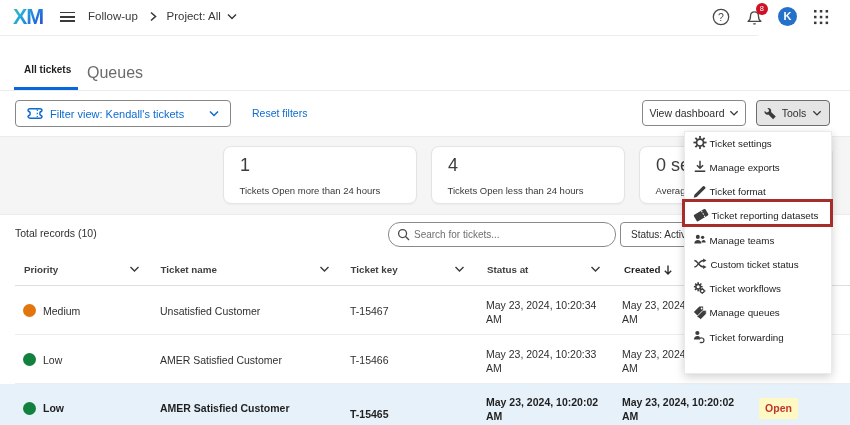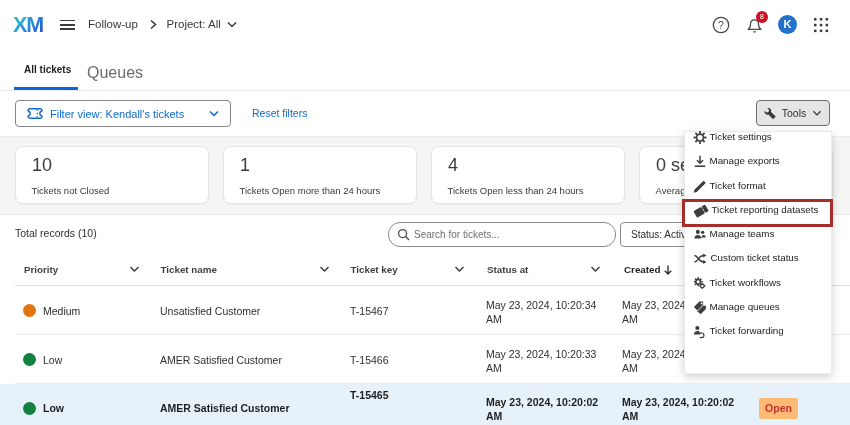--- a/index.html
+++ b/index.html
@@ -1,21 +1,21 @@
 <!DOCTYPE html>
 <html><head>
 <meta charset="utf-8">
 <style>
 * { margin:0; padding:0; box-sizing:border-box; }
 html,body { width:850px; height:425px; }
 body { font-family:"Liberation Sans", sans-serif; position:relative; background:#fff; overflow:hidden; color:#2f2f2f; }
 .abs { position:absolute; }
 
 
-.topbar { position:absolute; top:8px; left:0; width:758px; height:36px; background:#fff; border-bottom:1px solid #ededed; }
+.topbar { position:absolute; top:0; left:0; width:758px; height:36px; background:#fff; border-bottom:1px solid #ededed; }
 .xm { position:absolute; left:13px; top:4.5px; font-size:21.5px; font-weight:bold; letter-spacing:-1.2px;
       background:linear-gradient(130deg,#3ec08d 0%,#28acd8 30%,#2173dc 68%,#3b3acc 100%);
       -webkit-background-clip:text; background-clip:text; color:transparent; }
 .burger { position:absolute; left:60px; top:11.5px; width:15px; }
 .burger div { height:1.7px; background:#3a3a3a; margin-bottom:2.7px; }
 .crumb { position:absolute; top:10px; font-size:11.5px; color:#383838; }
 
 
 .tabsec { position:absolute; top:36px; left:0; width:850px; height:55px; border-bottom:1px solid #ebebeb; background:#fff; }
 .tab1 { position:absolute; left:24px; top:27.5px; font-size:10px; font-weight:bold; color:#1f1f1f; }
@@ -44,25 +44,25 @@
 
 .thead { position:absolute; top:253px; left:0; width:850px; height:32.5px; font-size:9.8px; font-weight:bold; color:#3f3f3f; background:#fff; }
 .thead .inner-line { position:absolute; left:15px; right:0px; bottom:0; height:1px; background:#dedede; }
 .th { position:absolute; top:11px; }
 .row { position:absolute; left:0; width:850px; font-size:10.5px; color:#2f2f2f; background:#fff; }
 .row .divider { position:absolute; left:15px; right:0px; bottom:0; height:1px; background:#ededed; }
 .row.hl { background:#e7f1f9; font-weight:bold; color:#1f1f1f; }
 .dot { position:absolute; left:22.5px; width:13px; height:13px; border-radius:50%; }
 .cell { position:absolute; white-space:nowrap; }
 .dcell { position:absolute; width:118px; line-height:14px; white-space:normal; }
-.badge { position:absolute; left:759px; top:14.5px; width:39px; height:21px; background:#fdba74; border-radius:2px; color:#c13530; font-weight:bold; font-size:10.5px; text-align:center; line-height:21px; }
+.badge { position:absolute; left:759px; top:14.5px; width:39px; height:21px; background:#fef9c3; border-radius:2px; color:#c13530; font-weight:bold; font-size:10.5px; text-align:center; line-height:21px; }
 
 
 .menu { position:absolute; left:684px; top:131px; width:148px; height:243px; background:#fff; border:1px solid #eaeaea; box-shadow:0 3px 9px rgba(0,0,0,0.18); z-index:10; }
-.mi { height:24.25px; display:flex; align-items:flex-start; padding-left:8px; font-size:9.8px; color:#222; white-space:nowrap; transform:translateY(-1.5px); }
+.mi { height:24.25px; display:flex; align-items:center; padding-left:8px; font-size:9.8px; color:#222; white-space:nowrap; transform:translateY(-1.5px); }
 .mi svg { margin-right:2.5px; flex:none; }
 .redbox { position:absolute; left:682px; top:199px; width:151px; height:28px; border:3px solid #a62e2a; z-index:11; }
 </style>
 </head>
 <body>
 
 <div class="topbar">
   <div class="xm">XM</div>
   <div class="burger">
       <div></div>
@@ -121,36 +121,38 @@
       <circle cx="15" cy="6.5" r="2.2" fill="#fff"></circle>
       <path d="M1 4.3 a2.2 2.2 0 0 1 0 4.4 M15 4.3 a2.2 2.2 0 0 0 0 4.4" stroke="#0d6bd0" stroke-width="1.4" fill="none"></path>
       <path d="M10.3 2.6 v1.4 M10.3 5.8 v1.4 M10.3 9 v1.2" stroke="#0d6bd0" stroke-width="1.2"></path>
     </svg>
     <span>Filter view: Kendall's tickets</span>
     <svg width="12" height="8" viewBox="0 0 12 8" style="margin-left:auto;">
         <path d="M2 1.5 L6 5.5 L10 1.5" fill="none" stroke="#0d6bd0" stroke-width="1.5"></path>
       </svg>
   </div>
   <div class="reset">Reset filters</div>
+  <div class="btn vdash">
+      <span>View dashboard</span>
+      <svg width="10" height="7" viewBox="0 0 11 7" style="margin-left:4px;">
+        <path d="M1.5 1 L5.5 5 L9.5 1" fill="none" stroke="#3a3a3a" stroke-width="1.5"></path>
+      </svg>
+    </div>
   <div class="btn tools">
     <svg width="13" height="13" viewBox="0 0 16 16" style="margin-right:5px;">
         <path d="M14.5 11.8 L8.7 6 a3.6 3.6 0 0 0-4.6-4.6 l2.2 2.2 -0.8 2.5 -2.5 0.8 -2.2-2.2 a3.6 3.6 0 0 0 4.6 4.6 l5.8 5.8 z" fill="#3a3a3a"></path>
       </svg>
     <span>Tools</span>
     <svg width="10" height="7" viewBox="0 0 11 7" style="margin-left:6px;">
         <path d="M1.5 1 L5.5 5 L9.5 1" fill="none" stroke="#3a3a3a" stroke-width="1.5"></path>
       </svg>
   </div>
 </div>
 
 <div class="stats">
-  <div class="card" style="left:15px;">
-      <div class="num">10</div>
-      <div class="lbl">Tickets not Closed</div>
-    </div>
   <div class="card" style="left:223px;">
       <div class="num">1</div>
       <div class="lbl">Tickets Open more than 24 hours</div>
     </div>
   <div class="card" style="left:431px;">
       <div class="num">4</div>
       <div class="lbl">Tickets Open less than 24 hours</div>
     </div>
   <div class="card" style="left:639px;">
       <div class="num">0 seconds</div>
@@ -207,21 +209,21 @@
   <div class="cell" style="left:160px; top:18.5px;">AMER Satisfied Customer</div>
   <div class="cell" style="left:350px; top:18.5px;">T-15466</div>
   <div class="dcell" style="left:486px; top:11.5px;">May 23, 2024, 10:20:33 AM</div>
   <div class="dcell" style="left:622px; top:11.5px;">May 23, 2024, 10:20:33 AM</div>
   <div class="divider"></div>
 </div>
 <div class="row hl" style="top:383.5px; height:41.5px;">
   <div class="dot" style="top:18px; background:#12813f;"></div>
   <div class="cell" style="left:43px; top:18.5px;">Low</div>
   <div class="cell" style="left:160px; top:18.5px;">AMER Satisfied Customer</div>
-  <div class="cell" style="left:350px; top:5px;">T-15465</div>
+  <div class="cell" style="left:350px; top:24px;">T-15465</div>
   <div class="dcell" style="left:486px; top:11.5px;">May 23, 2024, 10:20:02 AM</div>
   <div class="dcell" style="left:622px; top:11.5px;">May 23, 2024, 10:20:02 AM</div>
   <div class="badge">Open</div>
 </div>
 
 <div class="menu">
   <div class="mi"><svg width="14" height="14" viewBox="0 0 16 16">
         <g fill="#3d3d3d">
           <rect x="7" y="0.5" width="2" height="3"></rect>
           <rect x="7" y="12.5" width="2" height="3"></rect>

